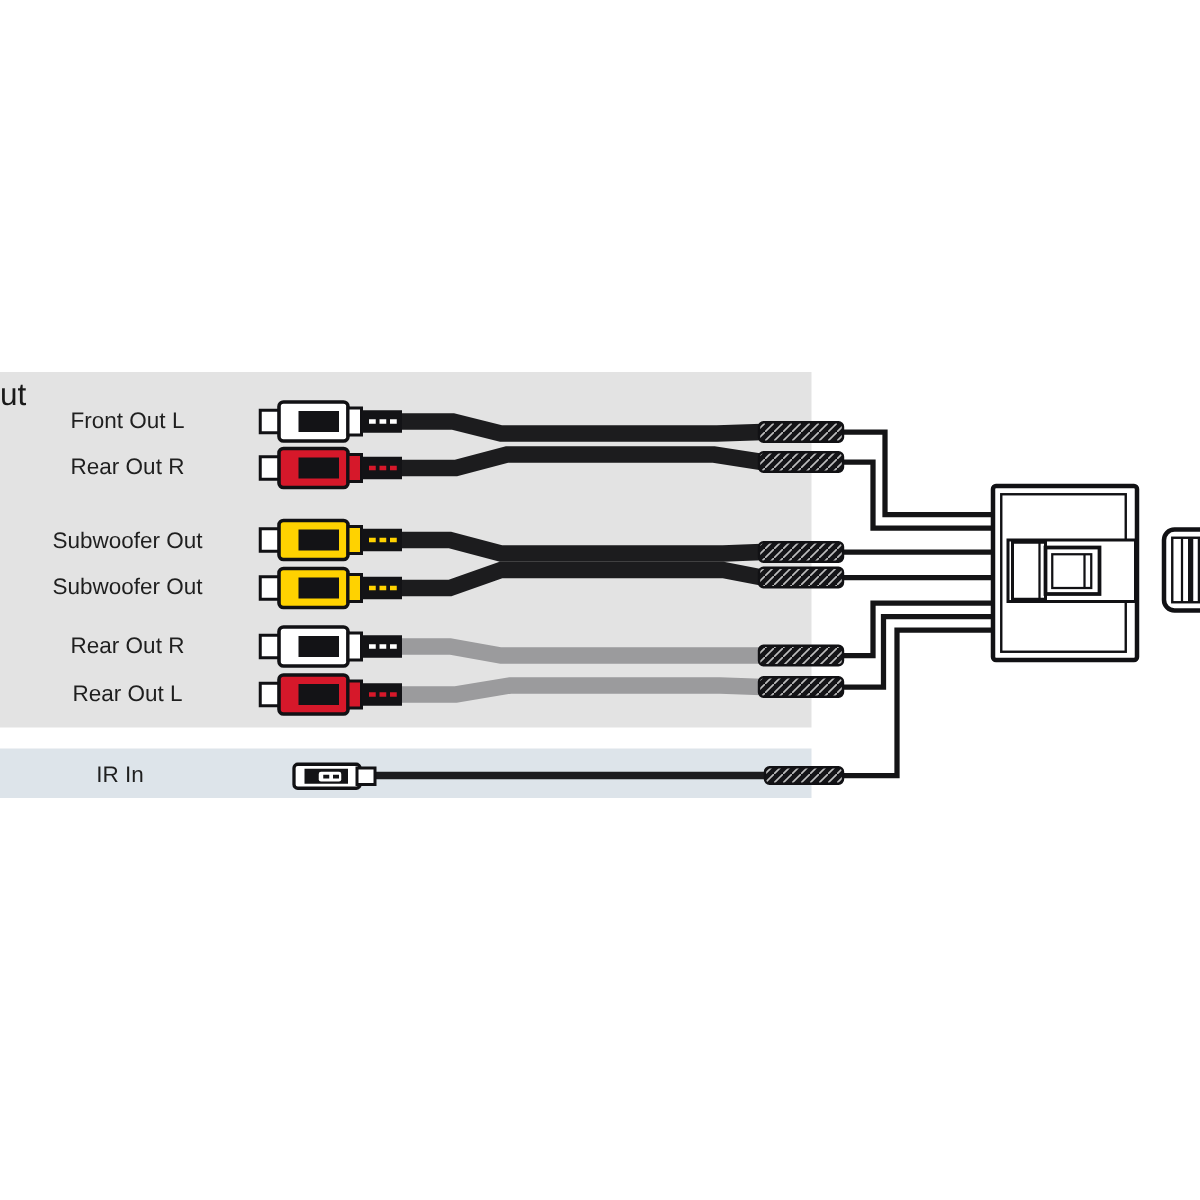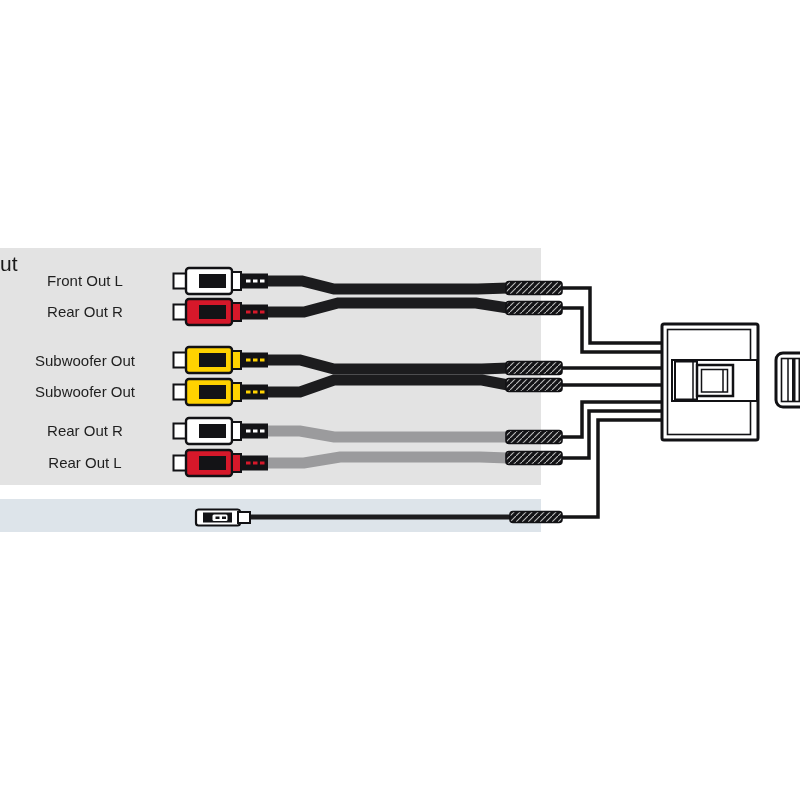--- a/index.html
+++ b/index.html
@@ -29,20 +29,21 @@
   <div class="irband"></div>
 
   <div class="hfrag">ut</div>
 
   <div class="lbl" style="top:272px">Front Out L</div>
   <div class="lbl" style="top:303px">Rear Out R</div>
   <div class="lbl" style="top:352px">Subwoofer Out</div>
   <div class="lbl" style="top:383px">Subwoofer Out</div>
   <div class="lbl" style="top:454px">Rear Out L</div>
   <div class="lbl" style="top:422px">Rear Out R</div>
+  <div class="lbl ir" style="top:508px">IR In</div>
 
   <svg class="layer" width="800" height="800" viewBox="0 0 800 800">
     <defs>
       <pattern id="braid" patternUnits="userSpaceOnUse" width="6" height="6">
         <rect width="6" height="6" fill="#141417"></rect>
         <path d="M-1,7 L7,-1" stroke="#bdbdbd" stroke-width="1.1"></path>
       </pattern>
     </defs>
 
     <g fill="none" stroke-linejoin="miter">

